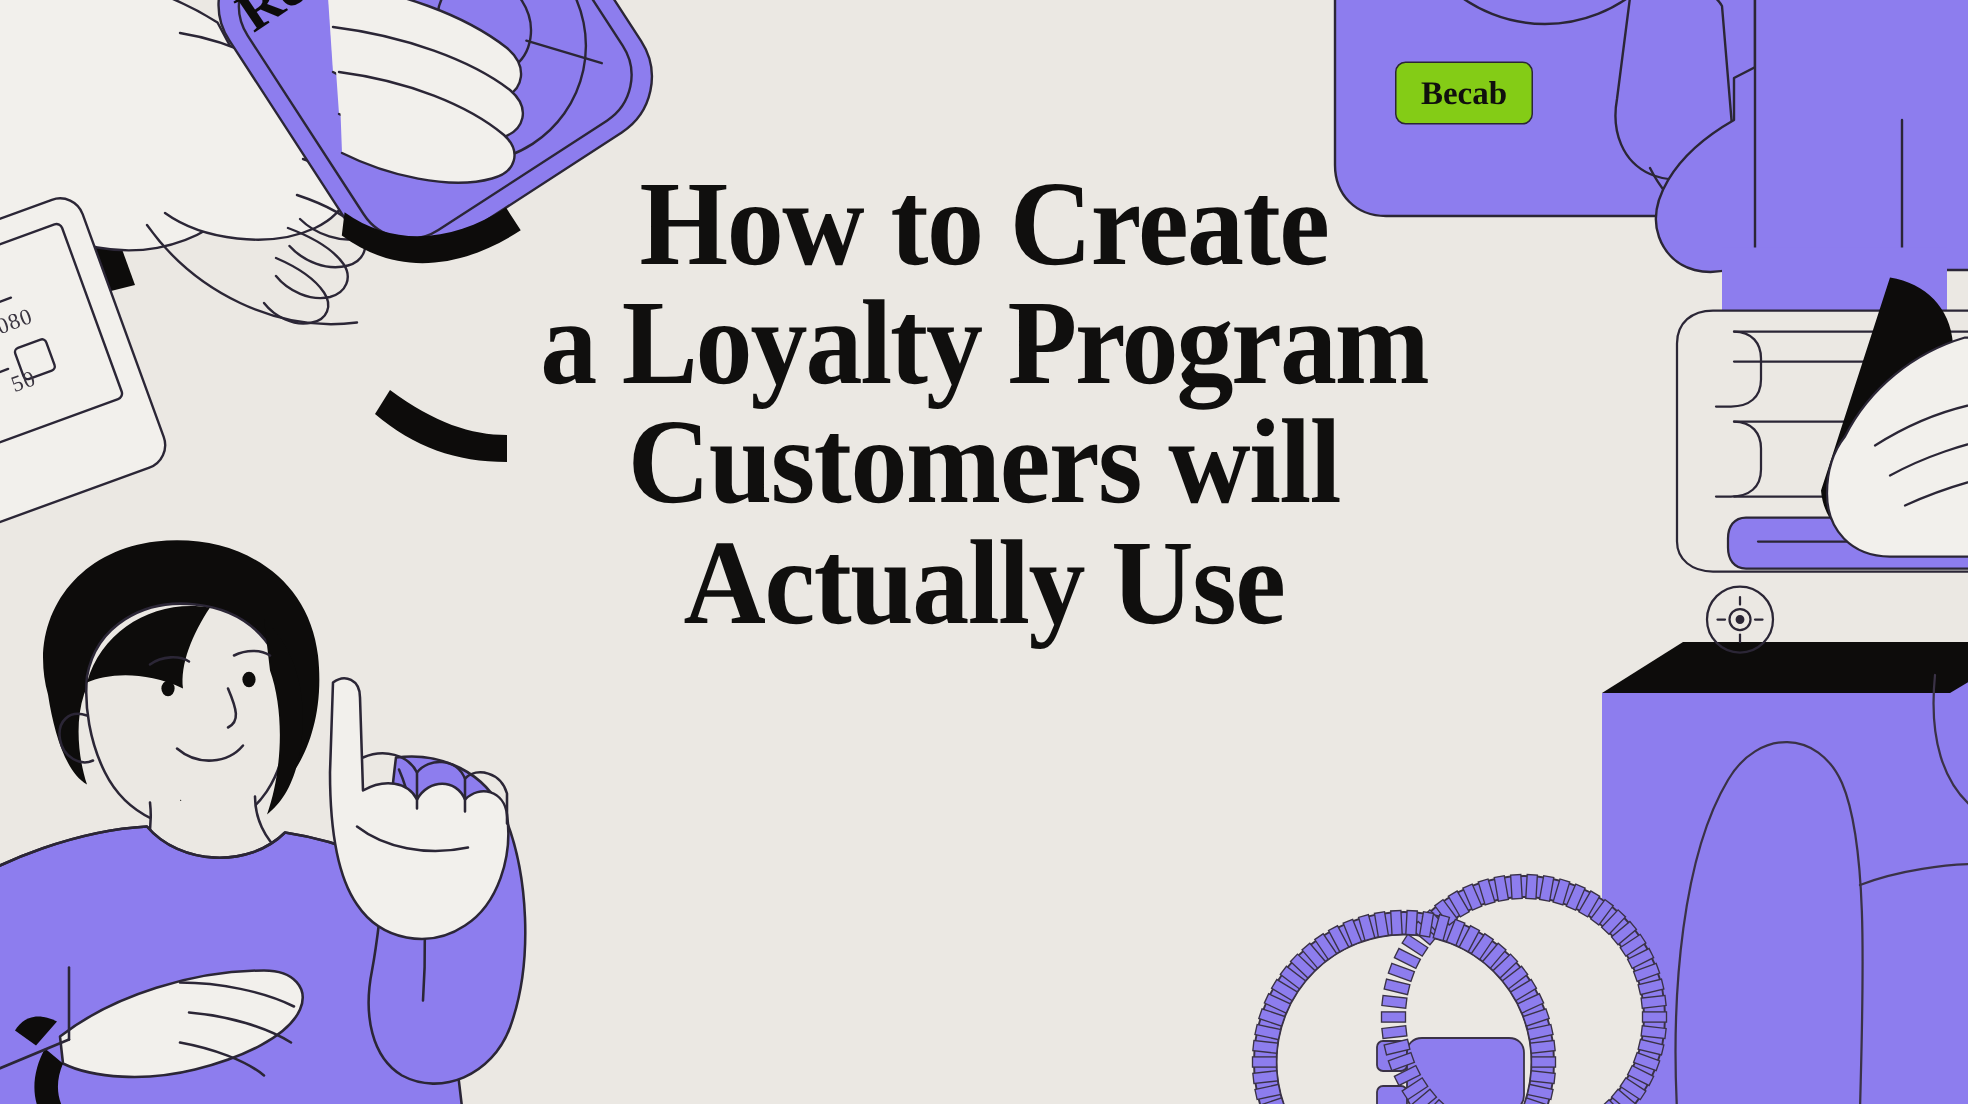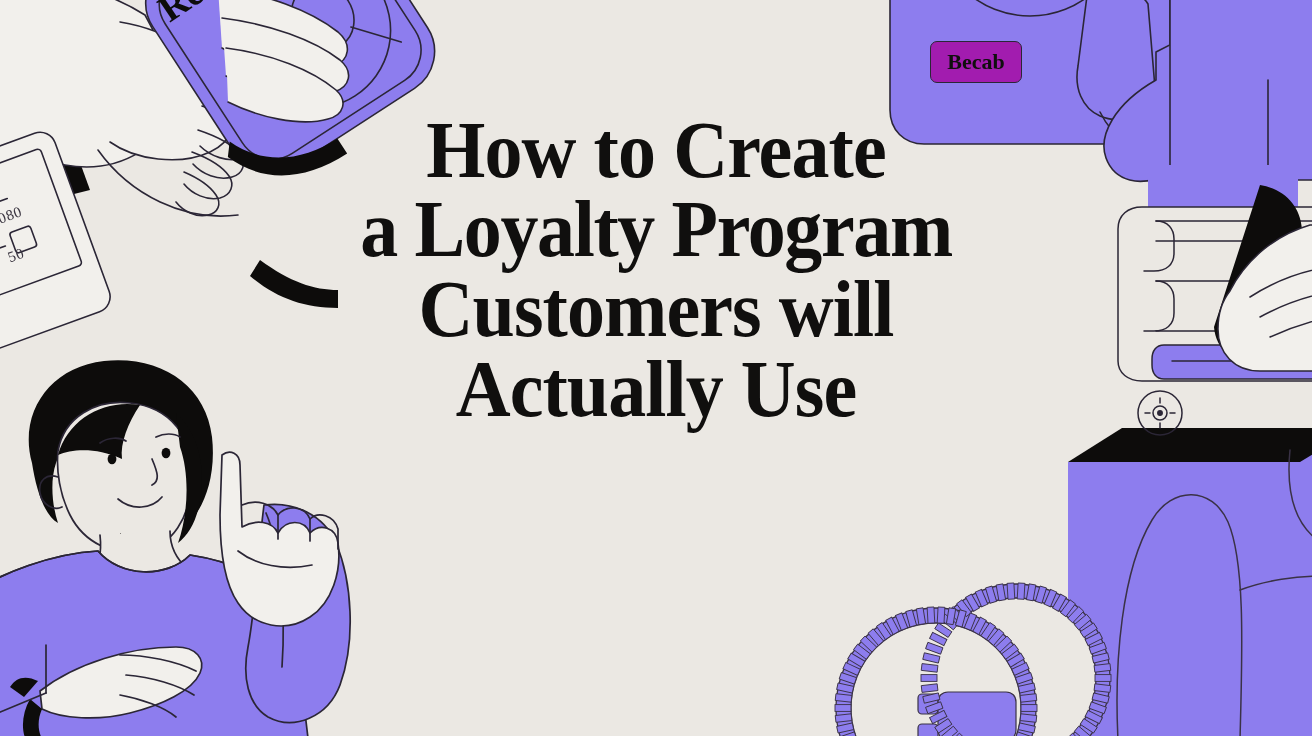--- a/index.html
+++ b/index.html
@@ -30,21 +30,21 @@
   .title .l{display:block;white-space:nowrap;}
   .title .l2{letter-spacing:-0.018em;}
 
   
   .art{position:absolute;}
   svg{display:block;overflow:visible;}
 
   .lbl-becab{
     position:absolute;left:930px;top:41px;
     width:90px;height:40px;
-    background:#a21caf;border:1.4px solid #2b2636;border-radius:7px;
+    background:#84cc16;border:1.4px solid #2b2636;border-radius:7px;
     display:flex;align-items:center;justify-content:center;
     font-family:"Liberation Serif","DejaVu Serif",serif;
     font-weight:700;font-size:22px;color:#100f0e;
     z-index:12;
   }
   .lbl-recs{
     position:absolute;left:150px;top:-6px;
     font-family:"Liberation Serif","DejaVu Serif",serif;
     font-weight:700;font-size:38px;color:#0d0c0b;
     transform:rotate(-34deg);

